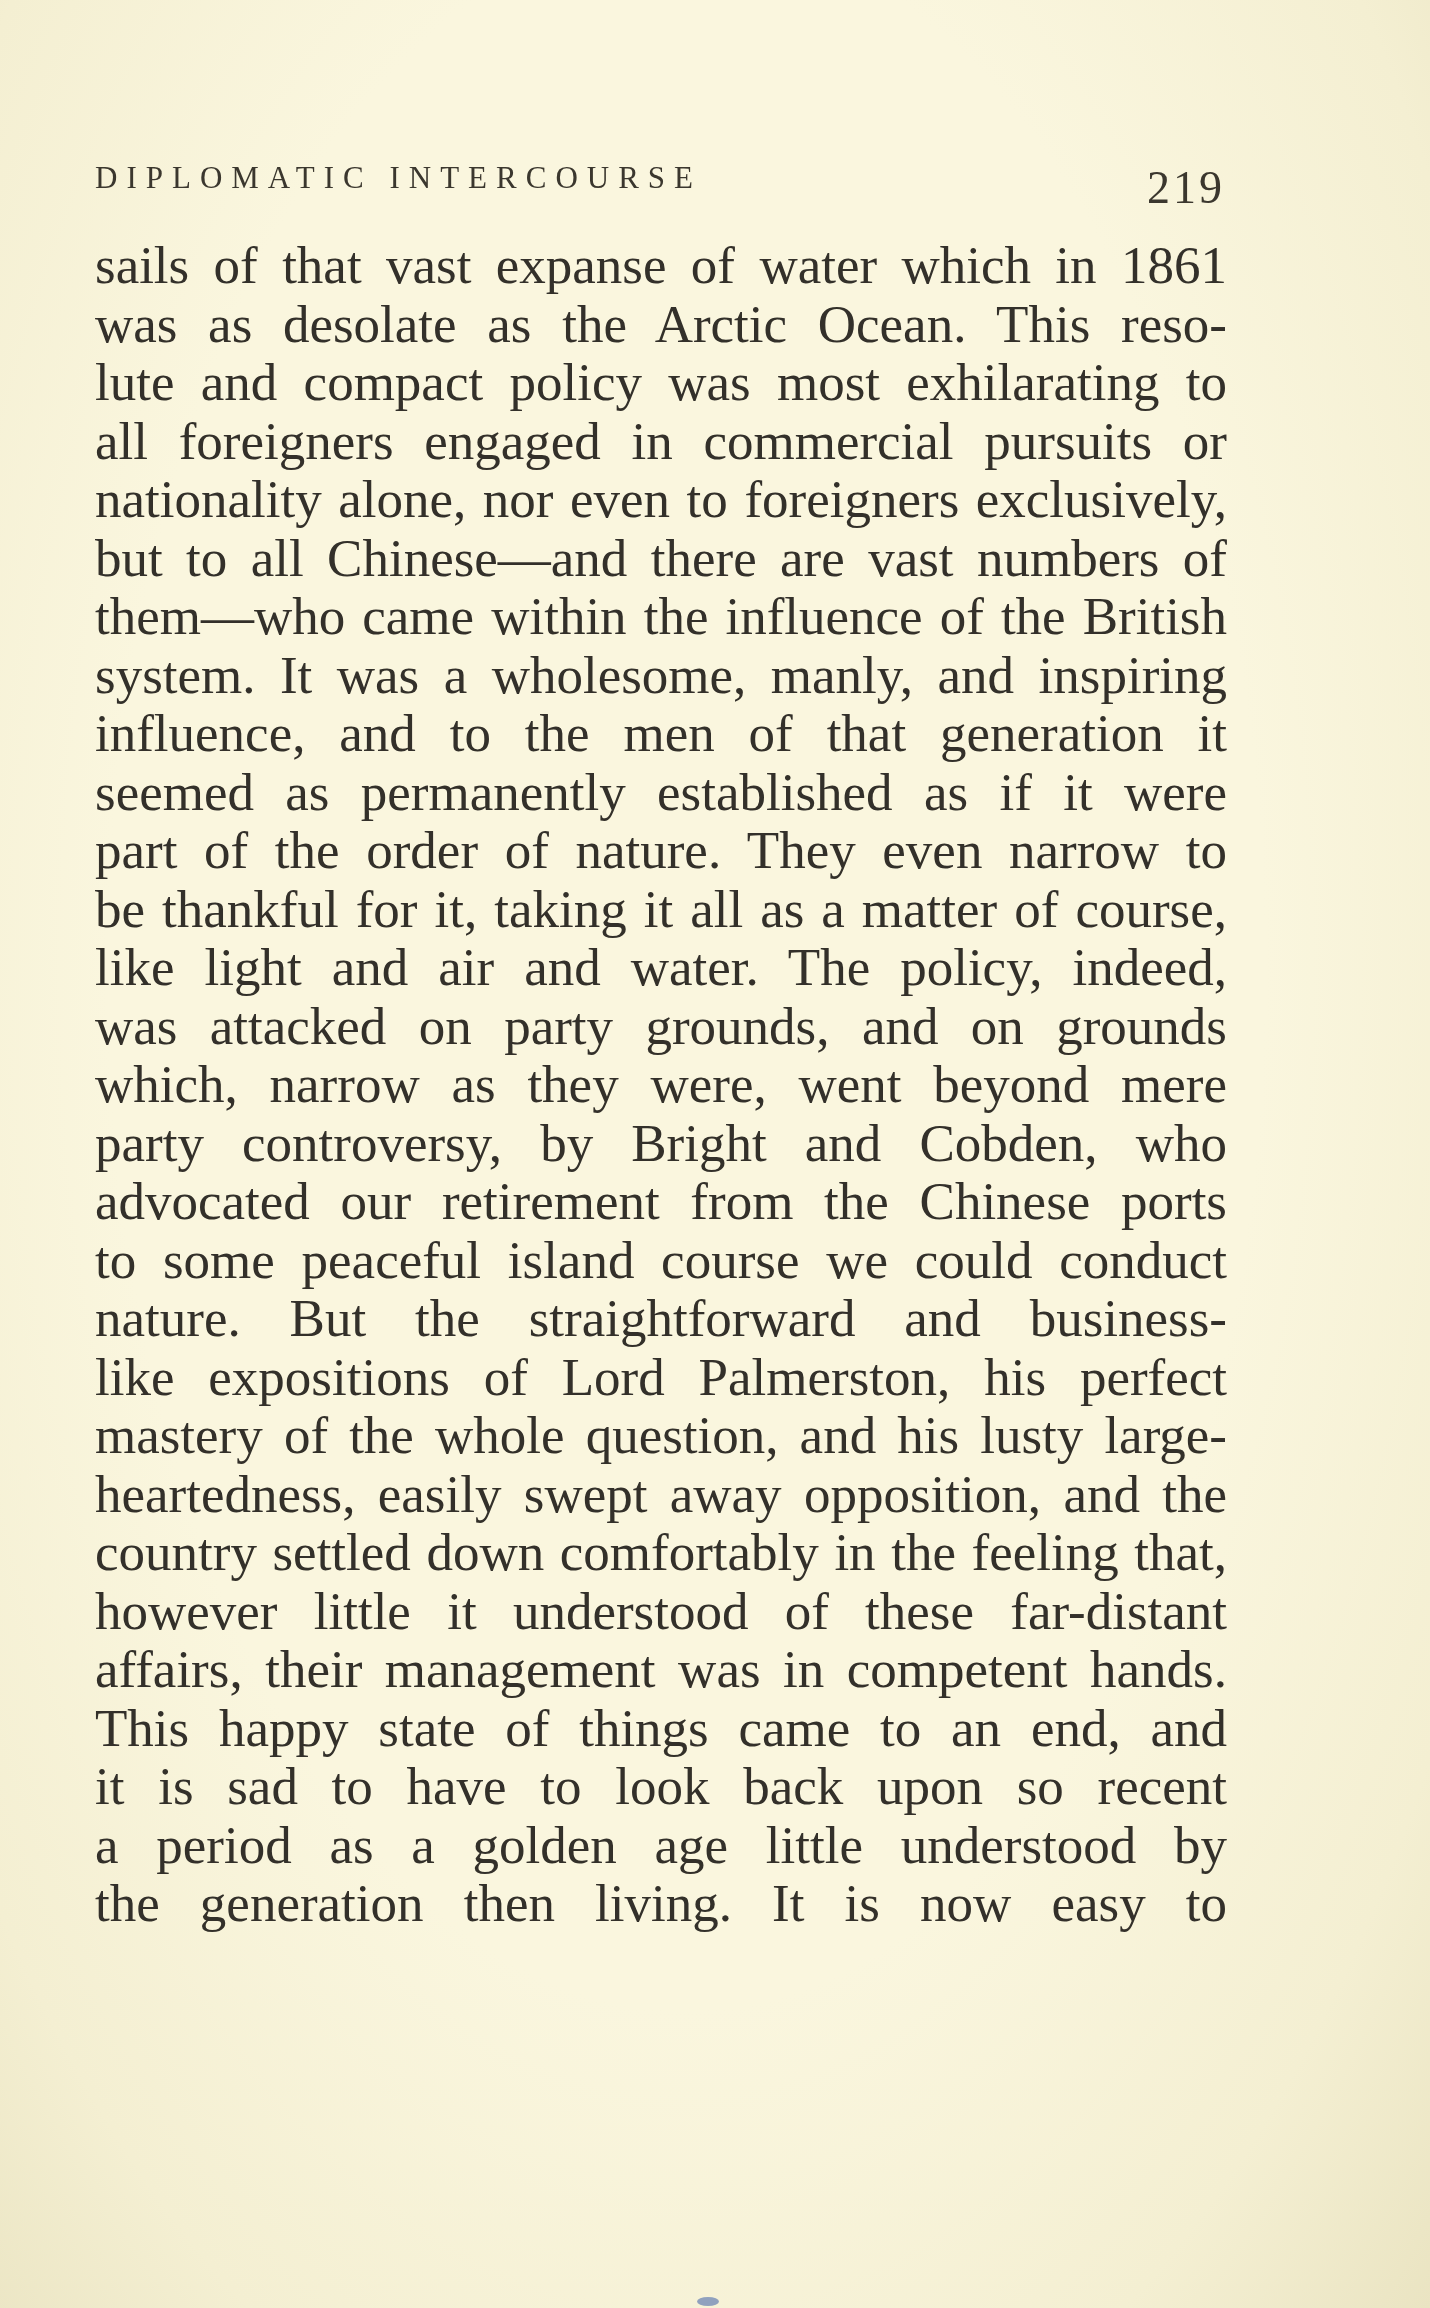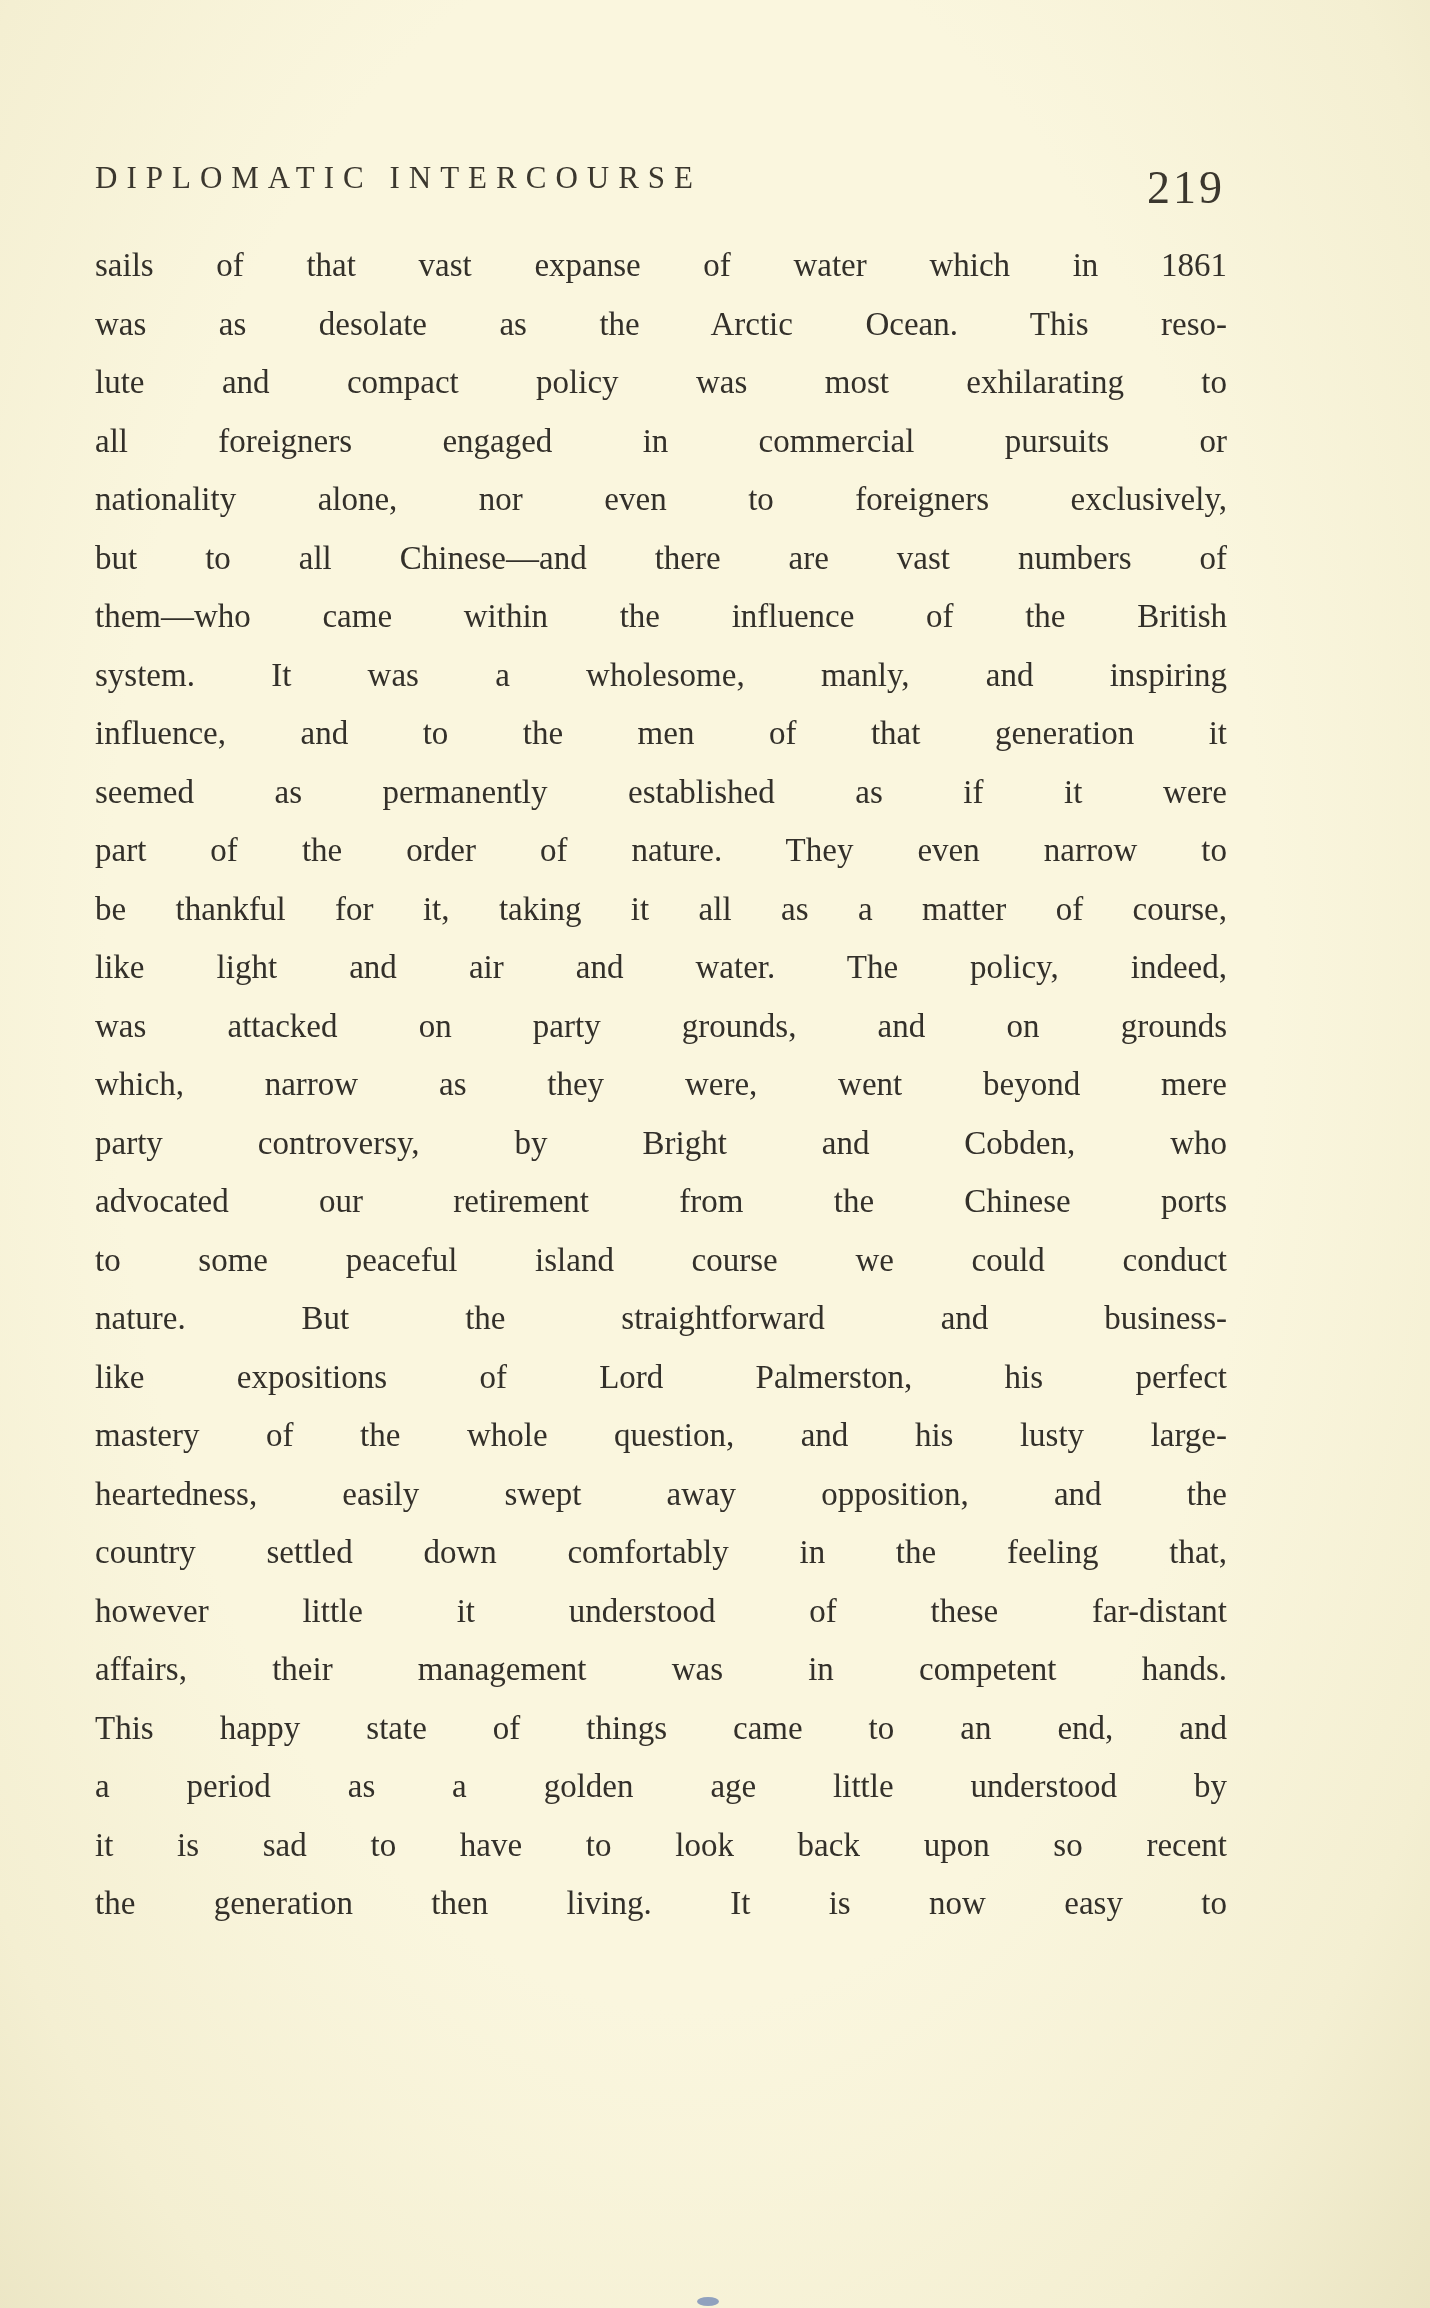--- a/index.html
+++ b/index.html
@@ -40,21 +40,21 @@
     top: 1px;
     font-size: 46px;
     letter-spacing: 3px;
     color: #3b372e;
   }
   .text-block {
     position: absolute;
     top: 236px;
     left: 95px;
     width: 1132px;
-    font-size: 33px;
+    font-size: 53px;
     color: #33302a;
   }
   .line {
     height: 58.5px;
     line-height: 58.5px;
     text-align: justify;
     text-align-last: justify;
     word-spacing: 2px;
     white-space: nowrap;
   }
@@ -97,18 +97,18 @@
       <div class="line">advocated our retirement from the Chinese ports</div>
       <div class="line">to some peaceful island course we could conduct</div>
       <div class="line">nature.  But the straightforward and business-</div>
       <div class="line">like expositions of Lord Palmerston, his perfect</div>
       <div class="line">mastery of the whole question, and his lusty large-</div>
       <div class="line">heartedness, easily swept away opposition, and the</div>
       <div class="line">country settled down comfortably in the feeling that,</div>
       <div class="line">however little it understood of these far-distant</div>
       <div class="line">affairs, their management was in competent hands.</div>
       <div class="line">This happy state of things came to an end, and</div>
+      <div class="line">it is sad to have to look back upon so recent</div>
       <div class="line">a period as a golden age little understood by</div>
-      <div class="line">it is sad to have to look back upon so recent</div>
       <div class="line">the generation then living.  It is now easy to</div>
     </div>
   <div class="ink-speck"></div>
 </div>
 
 </body></html>

